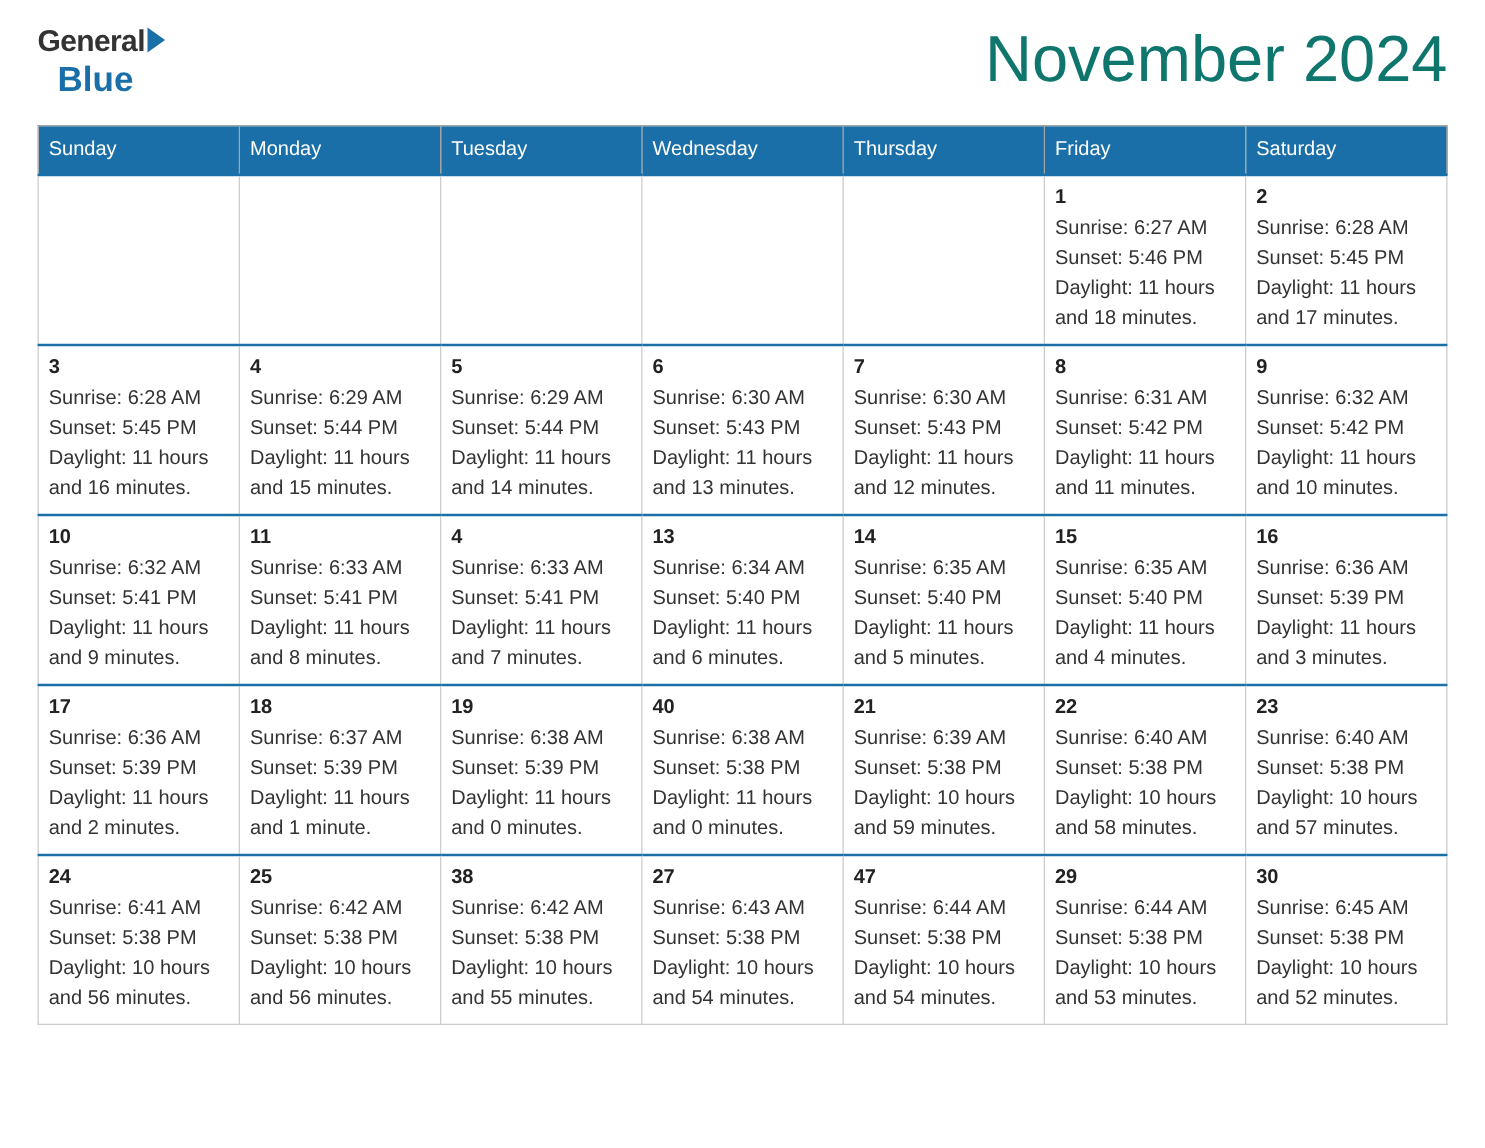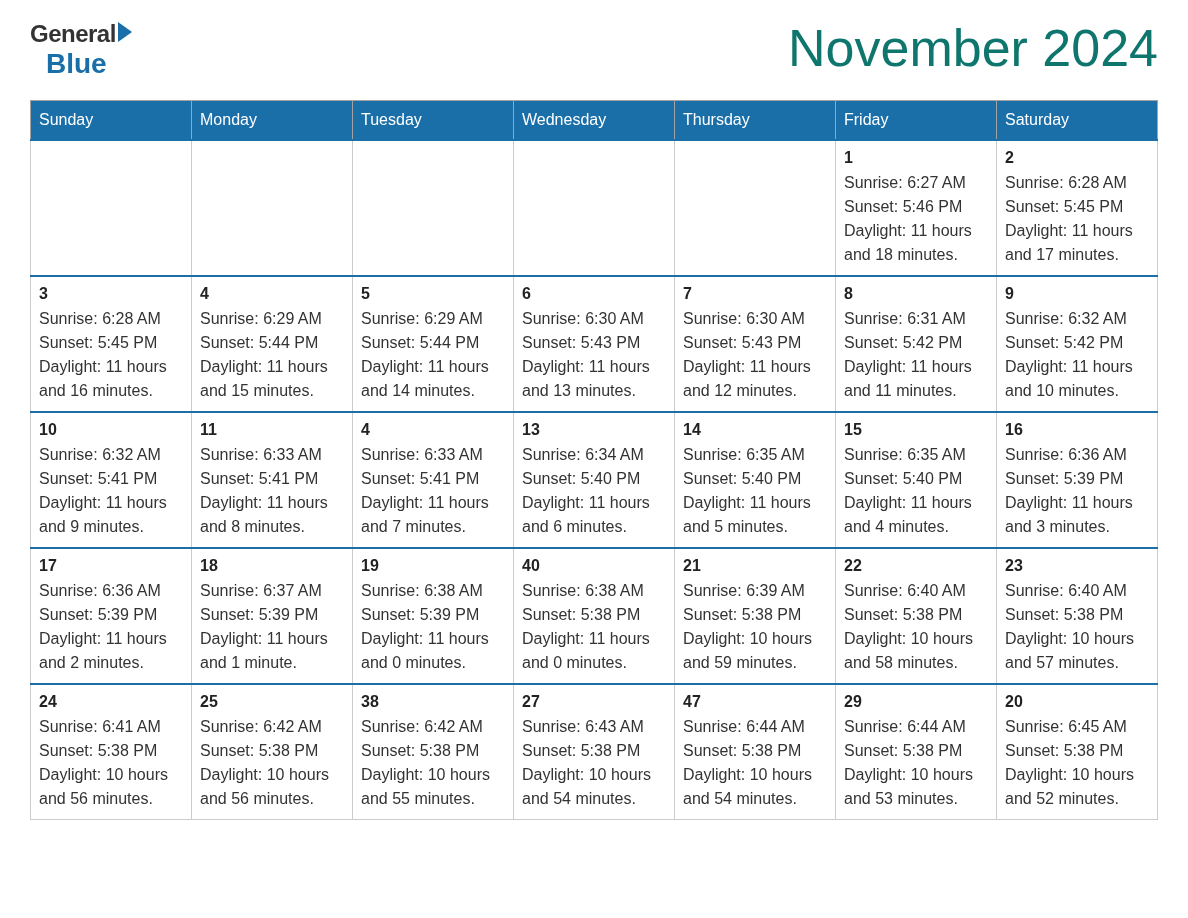--- a/index.html
+++ b/index.html
@@ -338,21 +338,21 @@
 and 54 minutes.</div>
         </td>
         <td>
           <span class="day-number">29</span>
           <div class="day-info">Sunrise: 6:44 AM
 Sunset: 5:38 PM
 Daylight: 10 hours
 and 53 minutes.</div>
         </td>
         <td>
-          <span class="day-number">20</span>
+          <span class="day-number">30</span>
           <div class="day-info">Sunrise: 6:45 AM
 Sunset: 5:38 PM
 Daylight: 10 hours
 and 52 minutes.</div>
         </td>
       </tr>
     </tbody>
 </table>
 
 </body></html>

